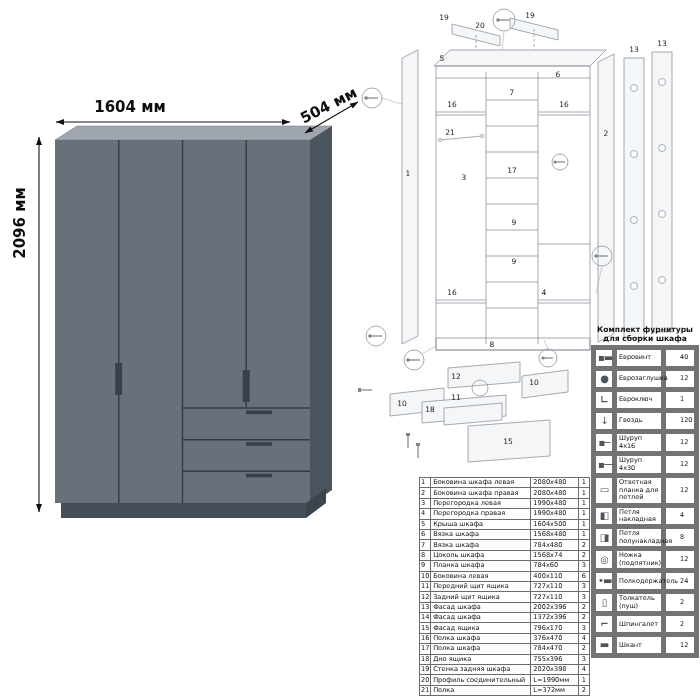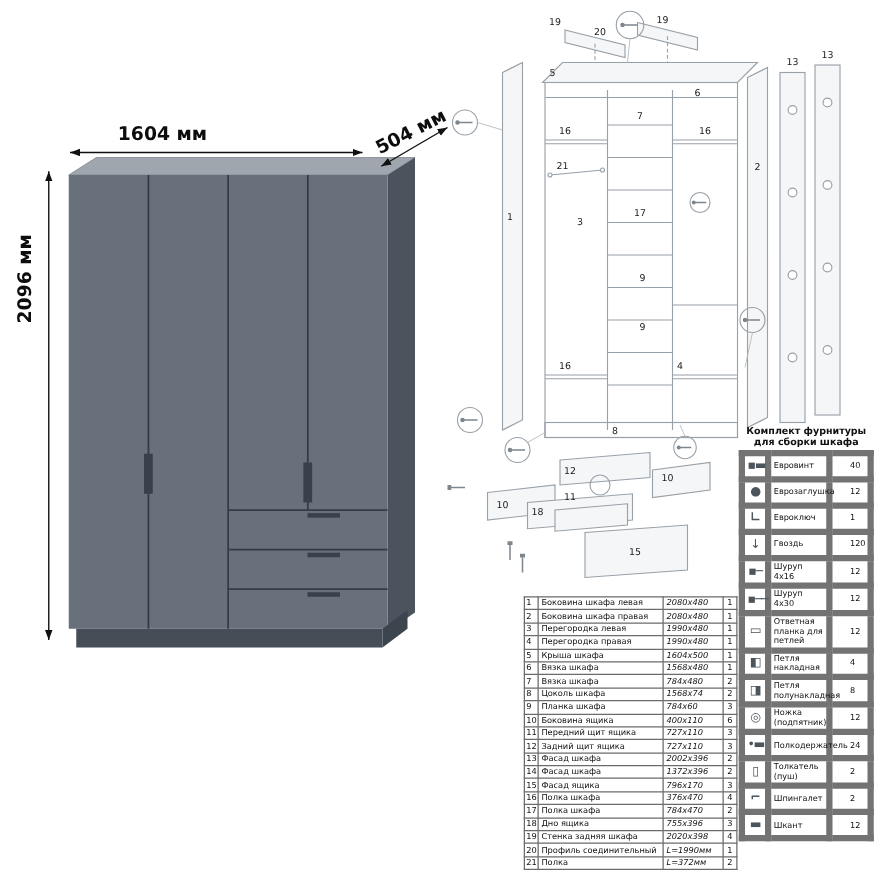--- a/index.html
+++ b/index.html
@@ -21,24 +21,24 @@
   .hingec{fill:#fff;stroke:#98a0a8;stroke-width:0.9;}
   .screwline{stroke:#7d858d;stroke-width:1.2;}
   .screwhead{fill:#7d858d;}
 
   table{border-collapse:collapse;}
   .parts{position:absolute;left:419px;top:477px;width:171px;font-size:6.6px;table-layout:fixed;}
   .parts tr{height:10.4px;}
   .parts td{border:1px solid #6b6b6b;padding:0 2px;line-height:1.05;white-space:nowrap;overflow:hidden;}
   .parts td.num{width:11px;padding:0 1px;}
   .parts td.pname{width:99px;}
-  .parts td.psize{width:47px;font-style:italic;}
+  .parts td.psize{width:47px;}
   .parts td.pqty{width:11px;text-align:center;padding:0 1px;}
 
-  .hw{position:absolute;left:591px;top:340px;width:108px;}
+  .hw{position:absolute;left:591px;top:325px;width:108px;}
   .hw-title{font-size:7.6px;font-weight:bold;text-align:center;line-height:1.2;margin-bottom:2px;}
   .hwt{width:100%;font-size:6.5px;table-layout:fixed;}
   .hwt td{border:5px solid #737373;padding:1px 2px;vertical-align:middle;line-height:1.15;}
   .hwt td.hicon{width:21px;text-align:center;}
   .hwt td.hqty{width:14px;text-align:center;padding:1px 14px;}
   .hwicon{display:inline-block;font-size:10px;line-height:14px;color:#4c545c;letter-spacing:-1px;}
   [data-icon="euro-screw-icon"]::before{content:"▪▬";}
   [data-icon="cap-icon"]::before{content:"●";}
   [data-icon="hex-key-icon"]::before{content:"∟";font-weight:bold;}
   [data-icon="nail-icon"]::before{content:"↓";}
@@ -315,21 +315,21 @@
         <td class="pqty">2</td>
       </tr>
         <tr>
         <td class="num">9</td>
         <td class="pname">Планка шкафа</td>
         <td class="psize">784х60</td>
         <td class="pqty">3</td>
       </tr>
         <tr>
         <td class="num">10</td>
-        <td class="pname">Боковина ящика</td>
+        <td class="pname">Боковина левая</td>
         <td class="psize">400х110</td>
         <td class="pqty">6</td>
       </tr>
         <tr>
         <td class="num">11</td>
         <td class="pname">Передний щит ящика</td>
         <td class="psize">727х110</td>
         <td class="pqty">3</td>
       </tr>
         <tr>

